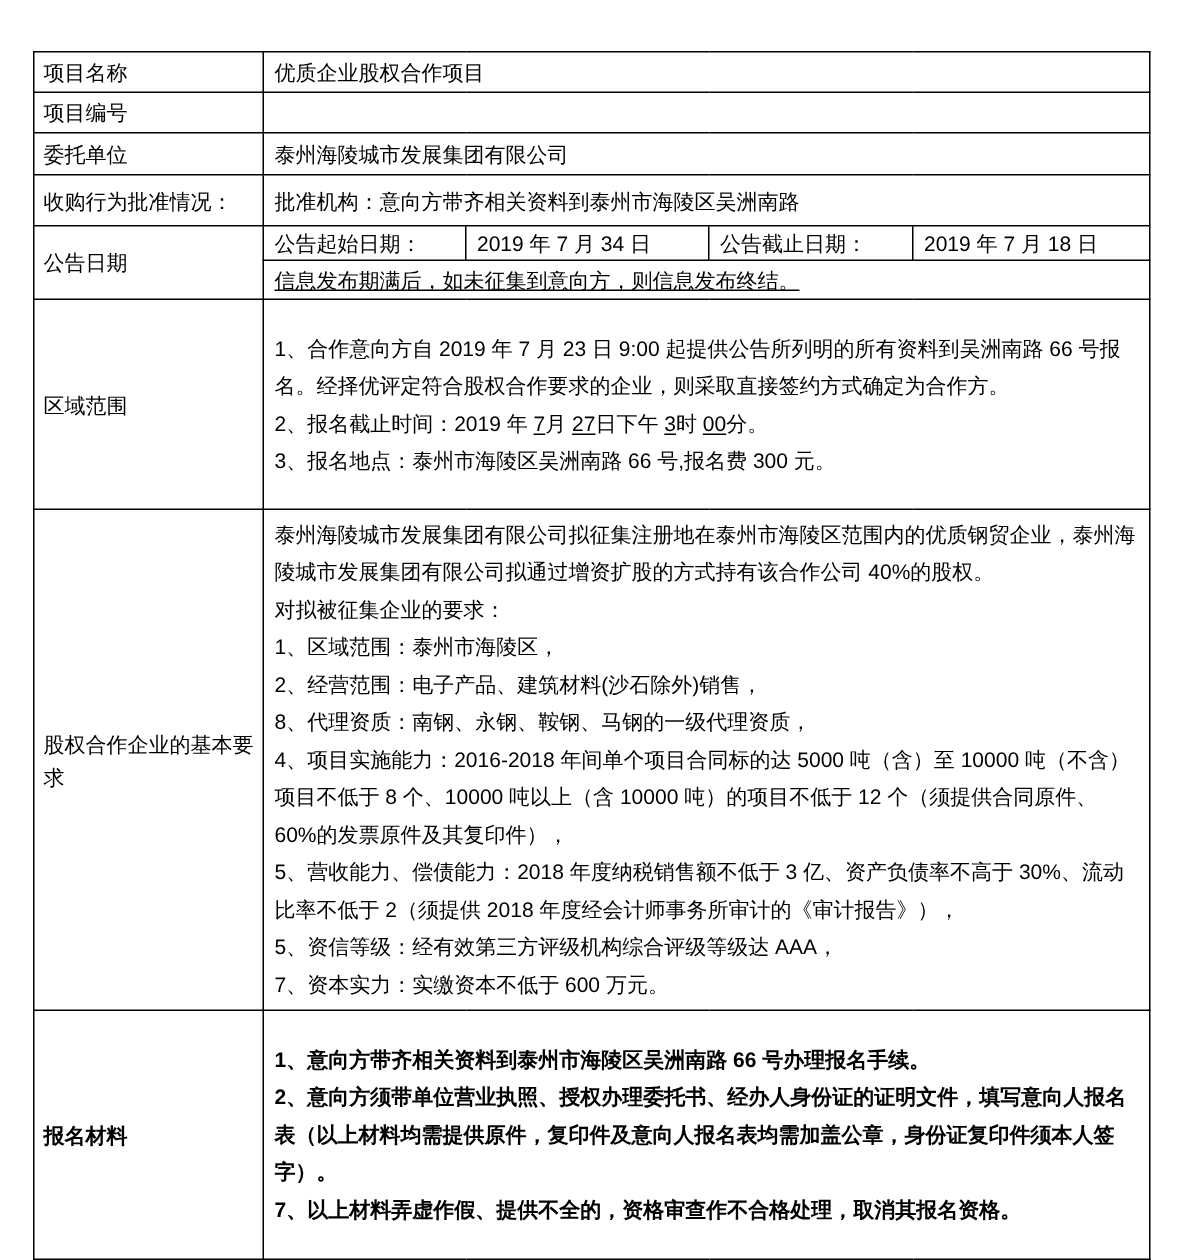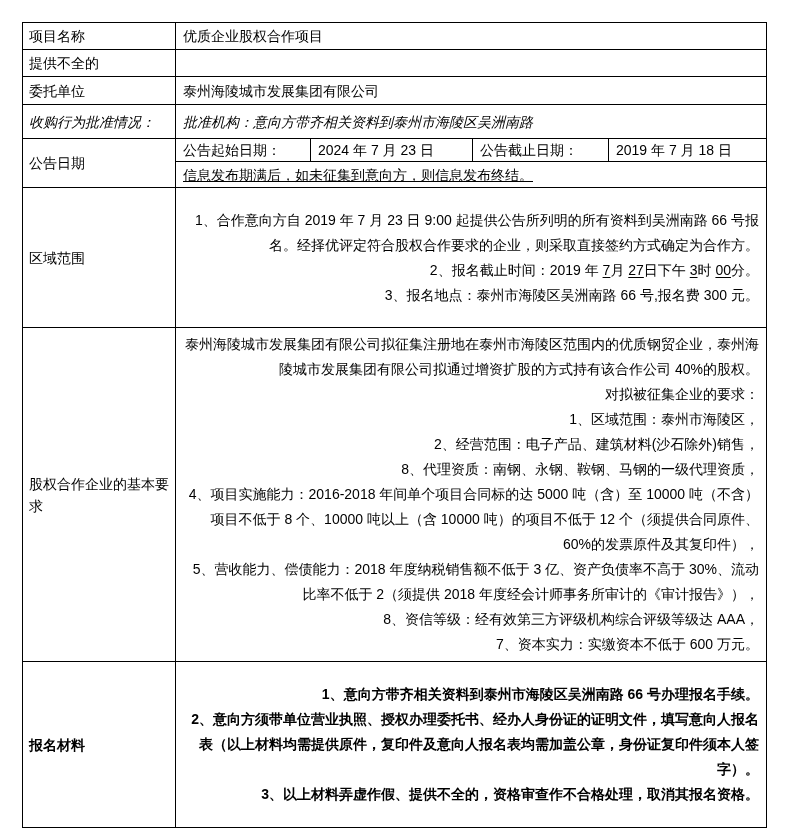--- a/index.html
+++ b/index.html
@@ -8,47 +8,47 @@
     width: 786px;
     height: 840px;
     background: #ffffff;
     font-family: "Liberation Sans", sans-serif;
     font-size: 14px;
     color: #000000;
   }
   table.doc {
     position: absolute;
     left: 22px;
-    top: 22px;
+    top: 34px;
     width: 744px;
     border-collapse: collapse;
     table-layout: fixed;
   }
   .doc td {
     border: 1px solid #000000;
     vertical-align: middle;
     padding: 0 7px;
     overflow: hidden;
     line-height: 20px;
   }
   .doc td.label {
     padding: 0 6px;
     line-height: 22px;
   }
   .doc td.label-tight { }
   .h27 td { height: 27px; }
   .h28 td { height: 28px; }
-  .h34 td { height: 34px; font-style: italic; }
+  .h34 td { height: 34px; }
   .h23 td { height: 23px; }
   .h26 td { height: 26px; text-decoration: underline; }
   .h140 td { height: 140px; }
   .h325 td { height: 325px; }
   .h166 td { height: 166px; font-weight: bold; }
   td.multi { padding: 4px 7px; }
-  .multi p { margin: 0; line-height: 25px; text-align: right; }
+  .multi p { margin: 0; line-height: 25px; }
   .u { text-decoration: underline; text-underline-offset: 2px; }
 </style>
 </head>
 <body>
 
 <table class="doc">
   <colgroup>
     <col style="width:153px">
     <col style="width:135px">
     <col style="width:162px">
@@ -56,38 +56,38 @@
     <col style="width:158px">
   </colgroup>
 
   <tbody>
       <tr class="h27">
     <td class="label">项目名称</td>
     <td colspan="4">优质企业股权合作项目</td>
   </tr>
 
   <tr class="h27">
-    <td class="label">提供不全的</td>
+    <td class="label">项目编号</td>
     <td colspan="4"></td>
   </tr>
 
   <tr class="h28">
     <td class="label">委托单位</td>
     <td colspan="4">泰州海陵城市发展集团有限公司</td>
   </tr>
 
   <tr class="h34">
     <td class="label">收购行为批准情况：</td>
     <td colspan="4">批准机构：意向方带齐相关资料到泰州市海陵区吴洲南路</td>
   </tr>
 
   <tr class="h23">
     <td class="label" rowspan="2">公告日期</td>
     <td>公告起始日期：</td>
-    <td>2024 年 7 月 23 日</td>
+    <td>2019 年 7 月 34 日</td>
     <td>公告截止日期：</td>
     <td>2019 年 7 月 18 日</td>
   </tr>
   <tr class="h26">
     <td colspan="4">信息发布期满后，如未征集到意向方，则信息发布终结。</td>
   </tr>
 
   <tr class="h140">
     <td class="label">区域范围</td>
     <td colspan="4" class="multi">
@@ -100,27 +100,27 @@
   <tr class="h325">
     <td class="label label-tight">股权合作企业的基本要求</td>
     <td colspan="4" class="multi">
       <p>泰州海陵城市发展集团有限公司拟征集注册地在泰州市海陵区范围内的优质钢贸企业，泰州海陵城市发展集团有限公司拟通过增资扩股的方式持有该合作公司 40%的股权。</p>
       <p>对拟被征集企业的要求：</p>
       <p>1、区域范围：泰州市海陵区，</p>
       <p>2、经营范围：电子产品、建筑材料(沙石除外)销售，</p>
       <p>8、代理资质：南钢、永钢、鞍钢、马钢的一级代理资质，</p>
       <p>4、项目实施能力：2016-2018 年间单个项目合同标的达 5000 吨（含）至 10000 吨（不含）项目不低于 8 个、10000 吨以上（含 10000 吨）的项目不低于 12 个（须提供合同原件、60%的发票原件及其复印件），</p>
       <p>5、营收能力、偿债能力：2018 年度纳税销售额不低于 3 亿、资产负债率不高于 30%、流动比率不低于 2（须提供 2018 年度经会计师事务所审计的《审计报告》），</p>
-      <p>8、资信等级：经有效第三方评级机构综合评级等级达 AAA，</p>
+      <p>5、资信等级：经有效第三方评级机构综合评级等级达 AAA，</p>
       <p>7、资本实力：实缴资本不低于 600 万元。</p>
     </td>
   </tr>
 
   <tr class="h166">
     <td class="label">报名材料</td>
     <td colspan="4" class="multi">
       <p>1、意向方带齐相关资料到泰州市海陵区吴洲南路 66 号办理报名手续。</p>
       <p>2、意向方须带单位营业执照、授权办理委托书、经办人身份证的证明文件，填写意向人报名表（以上材料均需提供原件，复印件及意向人报名表均需加盖公章，身份证复印件须本人签字）。</p>
-      <p>3、以上材料弄虚作假、提供不全的，资格审查作不合格处理，取消其报名资格。</p>
+      <p>7、以上材料弄虚作假、提供不全的，资格审查作不合格处理，取消其报名资格。</p>
     </td>
   </tr>
 </tbody>
   </table>
 
 </body></html>

